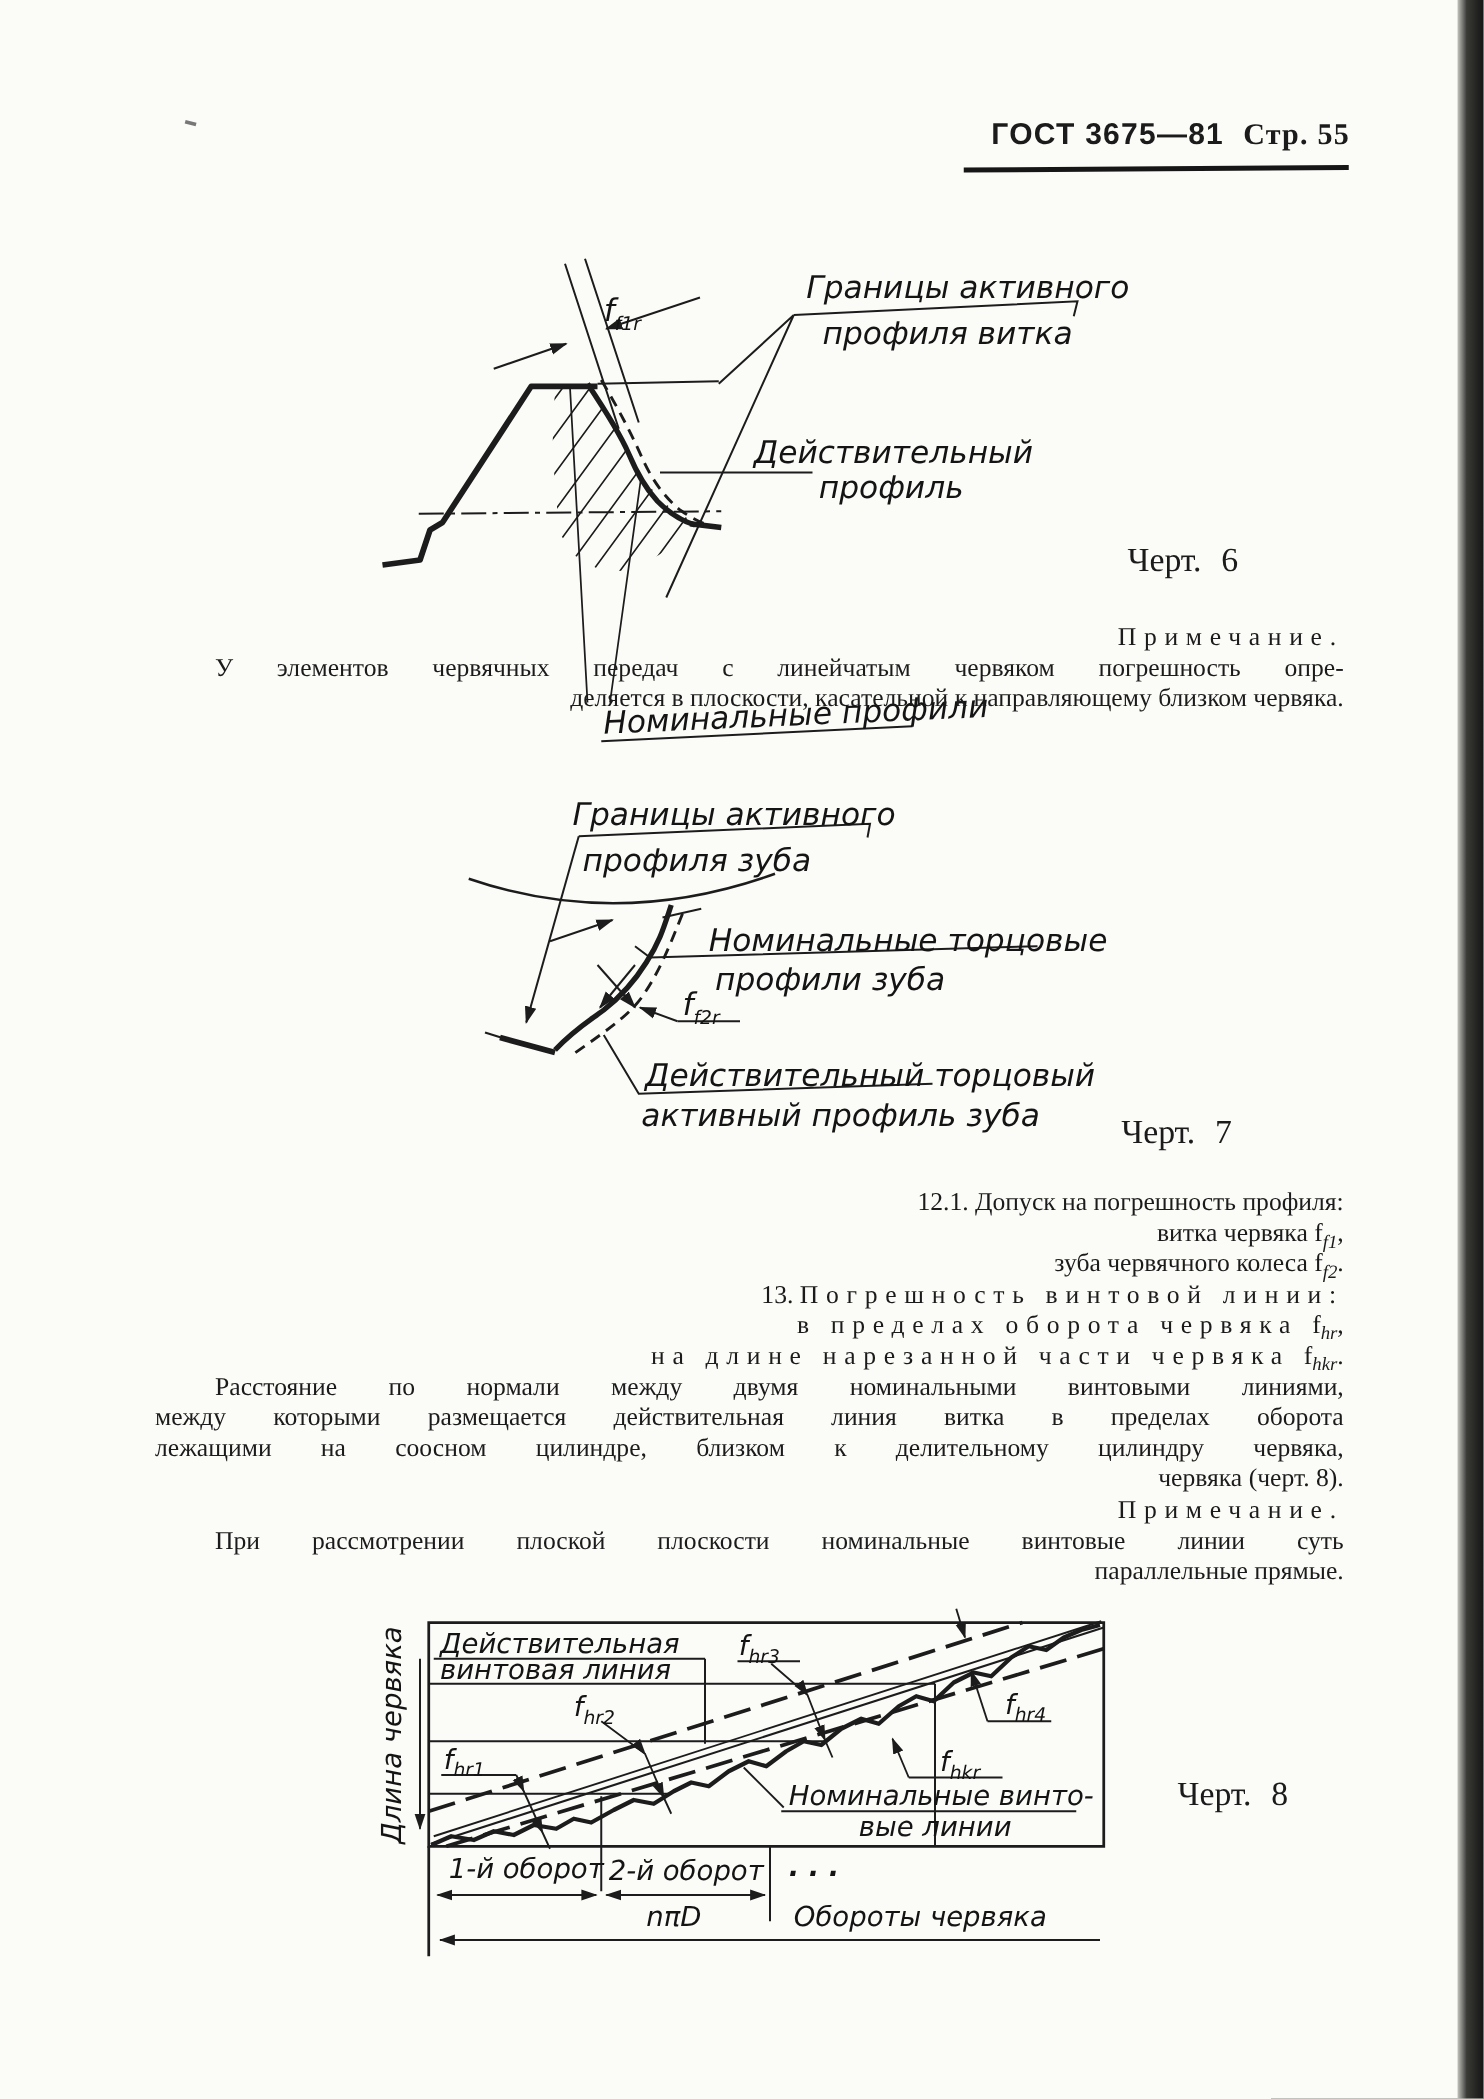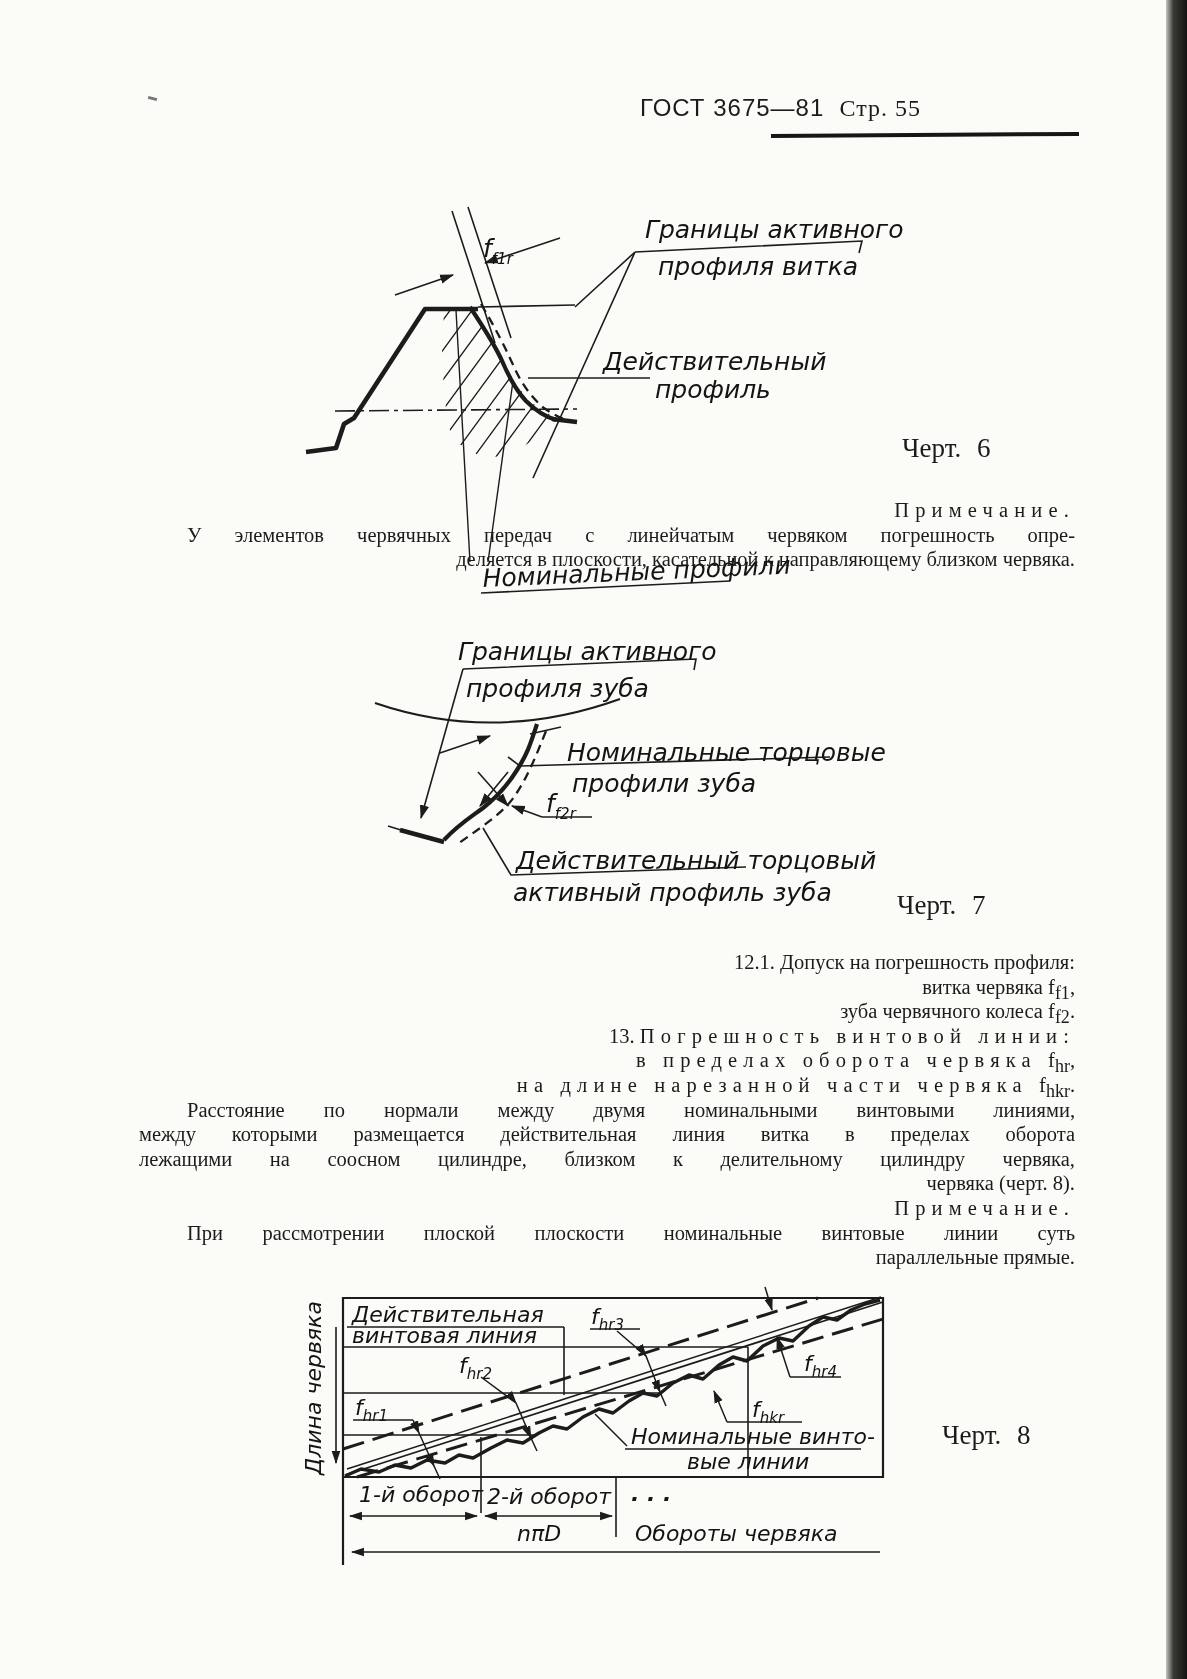--- a/index.html
+++ b/index.html
@@ -1,31 +1,31 @@
 <!DOCTYPE html>
 <html><head>
 <meta charset="utf-8">
 <style>
   html,body{margin:0;padding:0;background:#6f6f6c;}
   .page{position:relative;width:1187px;height:1679px;background:#fbfbf8;overflow:hidden;
         font-family:"Liberation Serif", serif;color:#1b1b1b;}
   
-  .hdr{position:absolute;left:640px;top:94px;width:440px;text-align:left;
-       font-family:"Liberation Sans", sans-serif;font-weight:normal;font-size:24px;letter-spacing:1px;}
+  .hdr{position:absolute;left:640px;top:94px;width:440px;text-align:right;
+       font-family:"Liberation Sans", sans-serif;font-weight:bold;font-size:24px;letter-spacing:1px;}
   .hdr .pg{font-family:"Liberation Serif", serif;}
   .hdr-rule{position:absolute;left:771px;top:133px;width:308px;height:4px;background:#161616;transform:rotate(-0.4deg);}
   .mark{position:absolute;left:148px;top:97px;width:9px;height:3px;background:#777;transform:rotate(14deg);}
   
   .tblock{position:absolute;left:124px;width:951px;font-size:20.5px;line-height:24.6px;}
   .bline{white-space:nowrap;text-align:right;}
   .ind{padding-left:48px;}
-  .just{text-align:justify;text-align-last:justify;white-space:normal;margin-left:15px;}
+  .just{text-align:justify;text-align-last:justify;white-space:normal;}
   .sp{letter-spacing:0.30em;}
   .fsym{font-style:normal;}
-  sub.fsub{font-size:18px;line-height:0;}
+  sub.fsub{font-style:italic;font-size:15px;line-height:0;}
   
   .figcap{position:absolute;font-size:27px;word-spacing:9px;}
   
   svg{position:absolute;overflow:visible;}
   svg .ln{stroke:#1c1c1c;fill:none;}
   svg text{fill:#141414;}
   .hw{font-family:"DejaVu Sans", sans-serif;font-style:italic;font-size:25px;}
   .hw8{font-family:"DejaVu Sans", sans-serif;font-style:italic;font-size:22px;}
   .fsub-svg{font-size:15px;}
   

